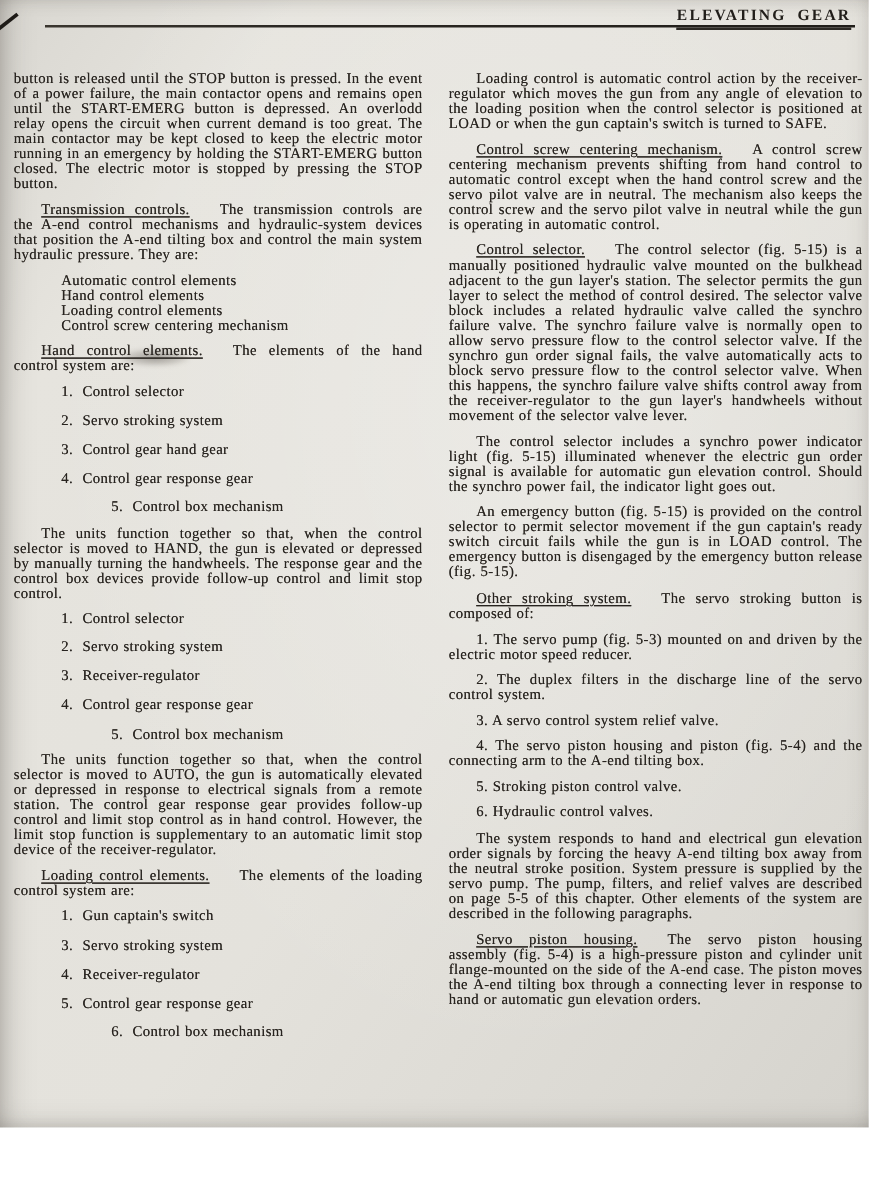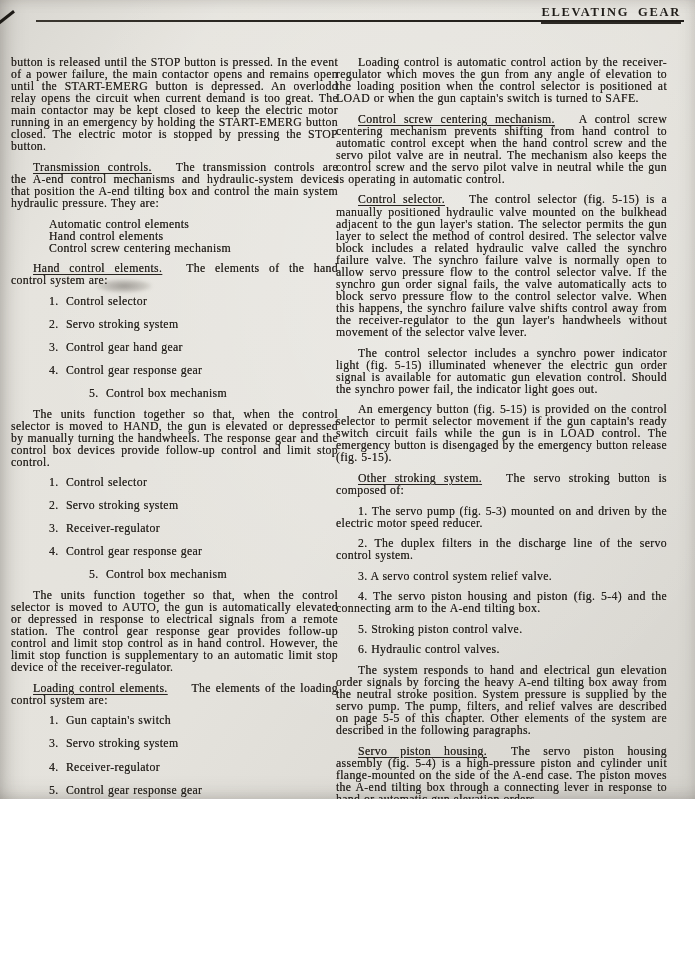--- a/index.html
+++ b/index.html
@@ -1,18 +1,18 @@
 <!DOCTYPE html>
 <html><head>
 <meta charset="utf-8">
 <style>
   html,body { margin:0; padding:0; }
   .page {
     position:relative;
-    width:695px; height:799px;
+    width:695px; height:902px;
     overflow:hidden;
     background:
       radial-gradient(ellipse at 60% 35%, rgba(255,255,255,0.25), transparent 65%),
       linear-gradient(125deg, #d9d7d1 0%, #e6e4de 18%, #e4e2dc 55%, #dbd9d3 85%, #d5d3cd 100%);
     box-shadow:
       inset 16px 0 26px -18px rgba(70,64,57,0.5),
       inset -10px 0 22px -16px rgba(70,64,57,0.3),
       inset 0 -14px 24px -18px rgba(70,64,57,0.35),
       inset 0 10px 18px -16px rgba(70,64,57,0.25);
     font-family:"Liberation Serif", serif;
@@ -35,21 +35,21 @@
     background:#1d1a16; transform:rotate(-38deg);
   }
   .col {
     position:absolute; top:56px;
     font-size:11.8px; line-height:12.05px;
     text-align:justify;
     letter-spacing:0.32px; word-spacing:0.45px;
     text-shadow:0 0 0.5px rgba(45,40,34,0.75);
   }
   .col-left  { left:11px;  width:327px; }
-  .col-right { left:336px; width:331px; }
+  .col-right { left:359px; width:331px; }
   .col p { margin:0 0 8.5px; text-indent:22px; }
   .col p.noindent { text-indent:0; }
   .lead { text-decoration:underline; text-underline-offset:1.5px; margin-right:24px; }
   ul.plain-list, ul.num-list { list-style:none; margin:0 0 8.5px; padding:0 0 0 38px; }
   ul.plain-list li { white-space:pre-wrap; text-align:left; }
   ul.num-list li { white-space:pre-wrap; text-align:left; margin-bottom:11px; }
   ul.num-list li:last-child { margin-bottom:0;margin-left:40px; }
   .page-number {
     position:absolute; right:22px; top:917px;
     font-size:12px; letter-spacing:0.6px;
@@ -73,20 +73,21 @@
   <div class="smudge"></div>
 
   <div class="col col-left">
     <p class="noindent"><span>button is released until the STOP button is pressed. In the event of a power failure, the main contactor opens and remains open until the START-EMERG button is depressed. An overlodd relay opens the circuit when current demand is too great. The main contactor may be kept closed to keep the electric motor running in an emergency by holding the START-EMERG button closed. The electric motor is stopped by pressing the STOP button.</span></p>
 
     <p><span class="lead">Transmission controls.</span><span>The transmission controls are the A-end control mechanisms and hydraulic-system devices that position the A-end tilting box and control the main system hydraulic pressure. They are:</span></p>
 
     <ul class="plain-list">
       <li>Automatic control elements</li>
       <li>Hand control elements</li>
+      <li>Loading control elements</li>
       <li>Control screw centering mechanism</li>
     </ul>
 
     <p><span class="lead">Hand control elements.</span><span>The elements of the hand control system are:</span></p>
 
     <ul class="num-list">
       <li>1.  Control selector</li>
       <li>2.  Servo stroking system</li>
       <li>3.  Control gear hand gear</li>
       <li>4.  Control gear response gear</li>

